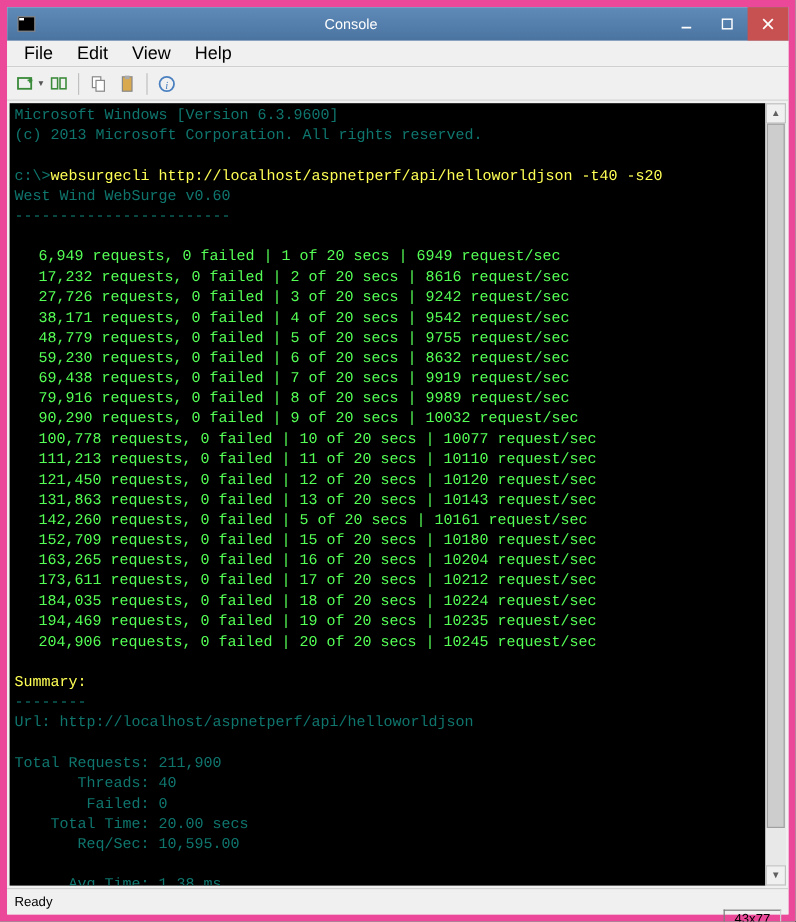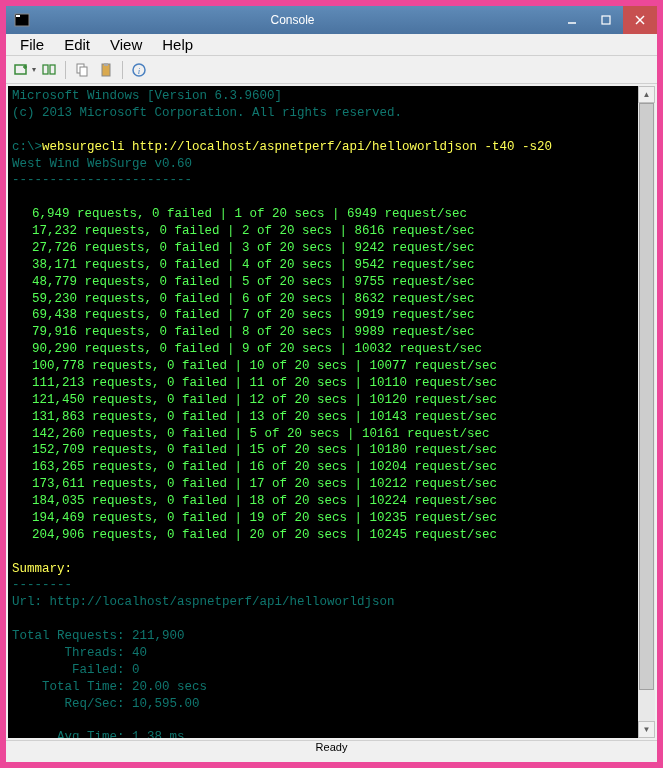--- a/index.html
+++ b/index.html
@@ -145,21 +145,20 @@
     }
     .statusbar {
       height: 22px;
       background: #f0f0f0;
       border-top: 1px solid #d0d0d0;
       display: flex;
       align-items: center;
       justify-content: space-between;
       font-size: 11px;
       padding: 0 6px;
-      flex-direction: column;
     }
     .status-cell {
       border: 1px inset #d0d0d0;
       padding: 1px 8px;
       margin-top: 28px;
     }
     .t-white { color: #0f766e; }
     .t-yellow { color: #ffff55; margin-top: 14px; }
     .t-green { color: #55ff55; margin-left: 20px; }
   </style>

